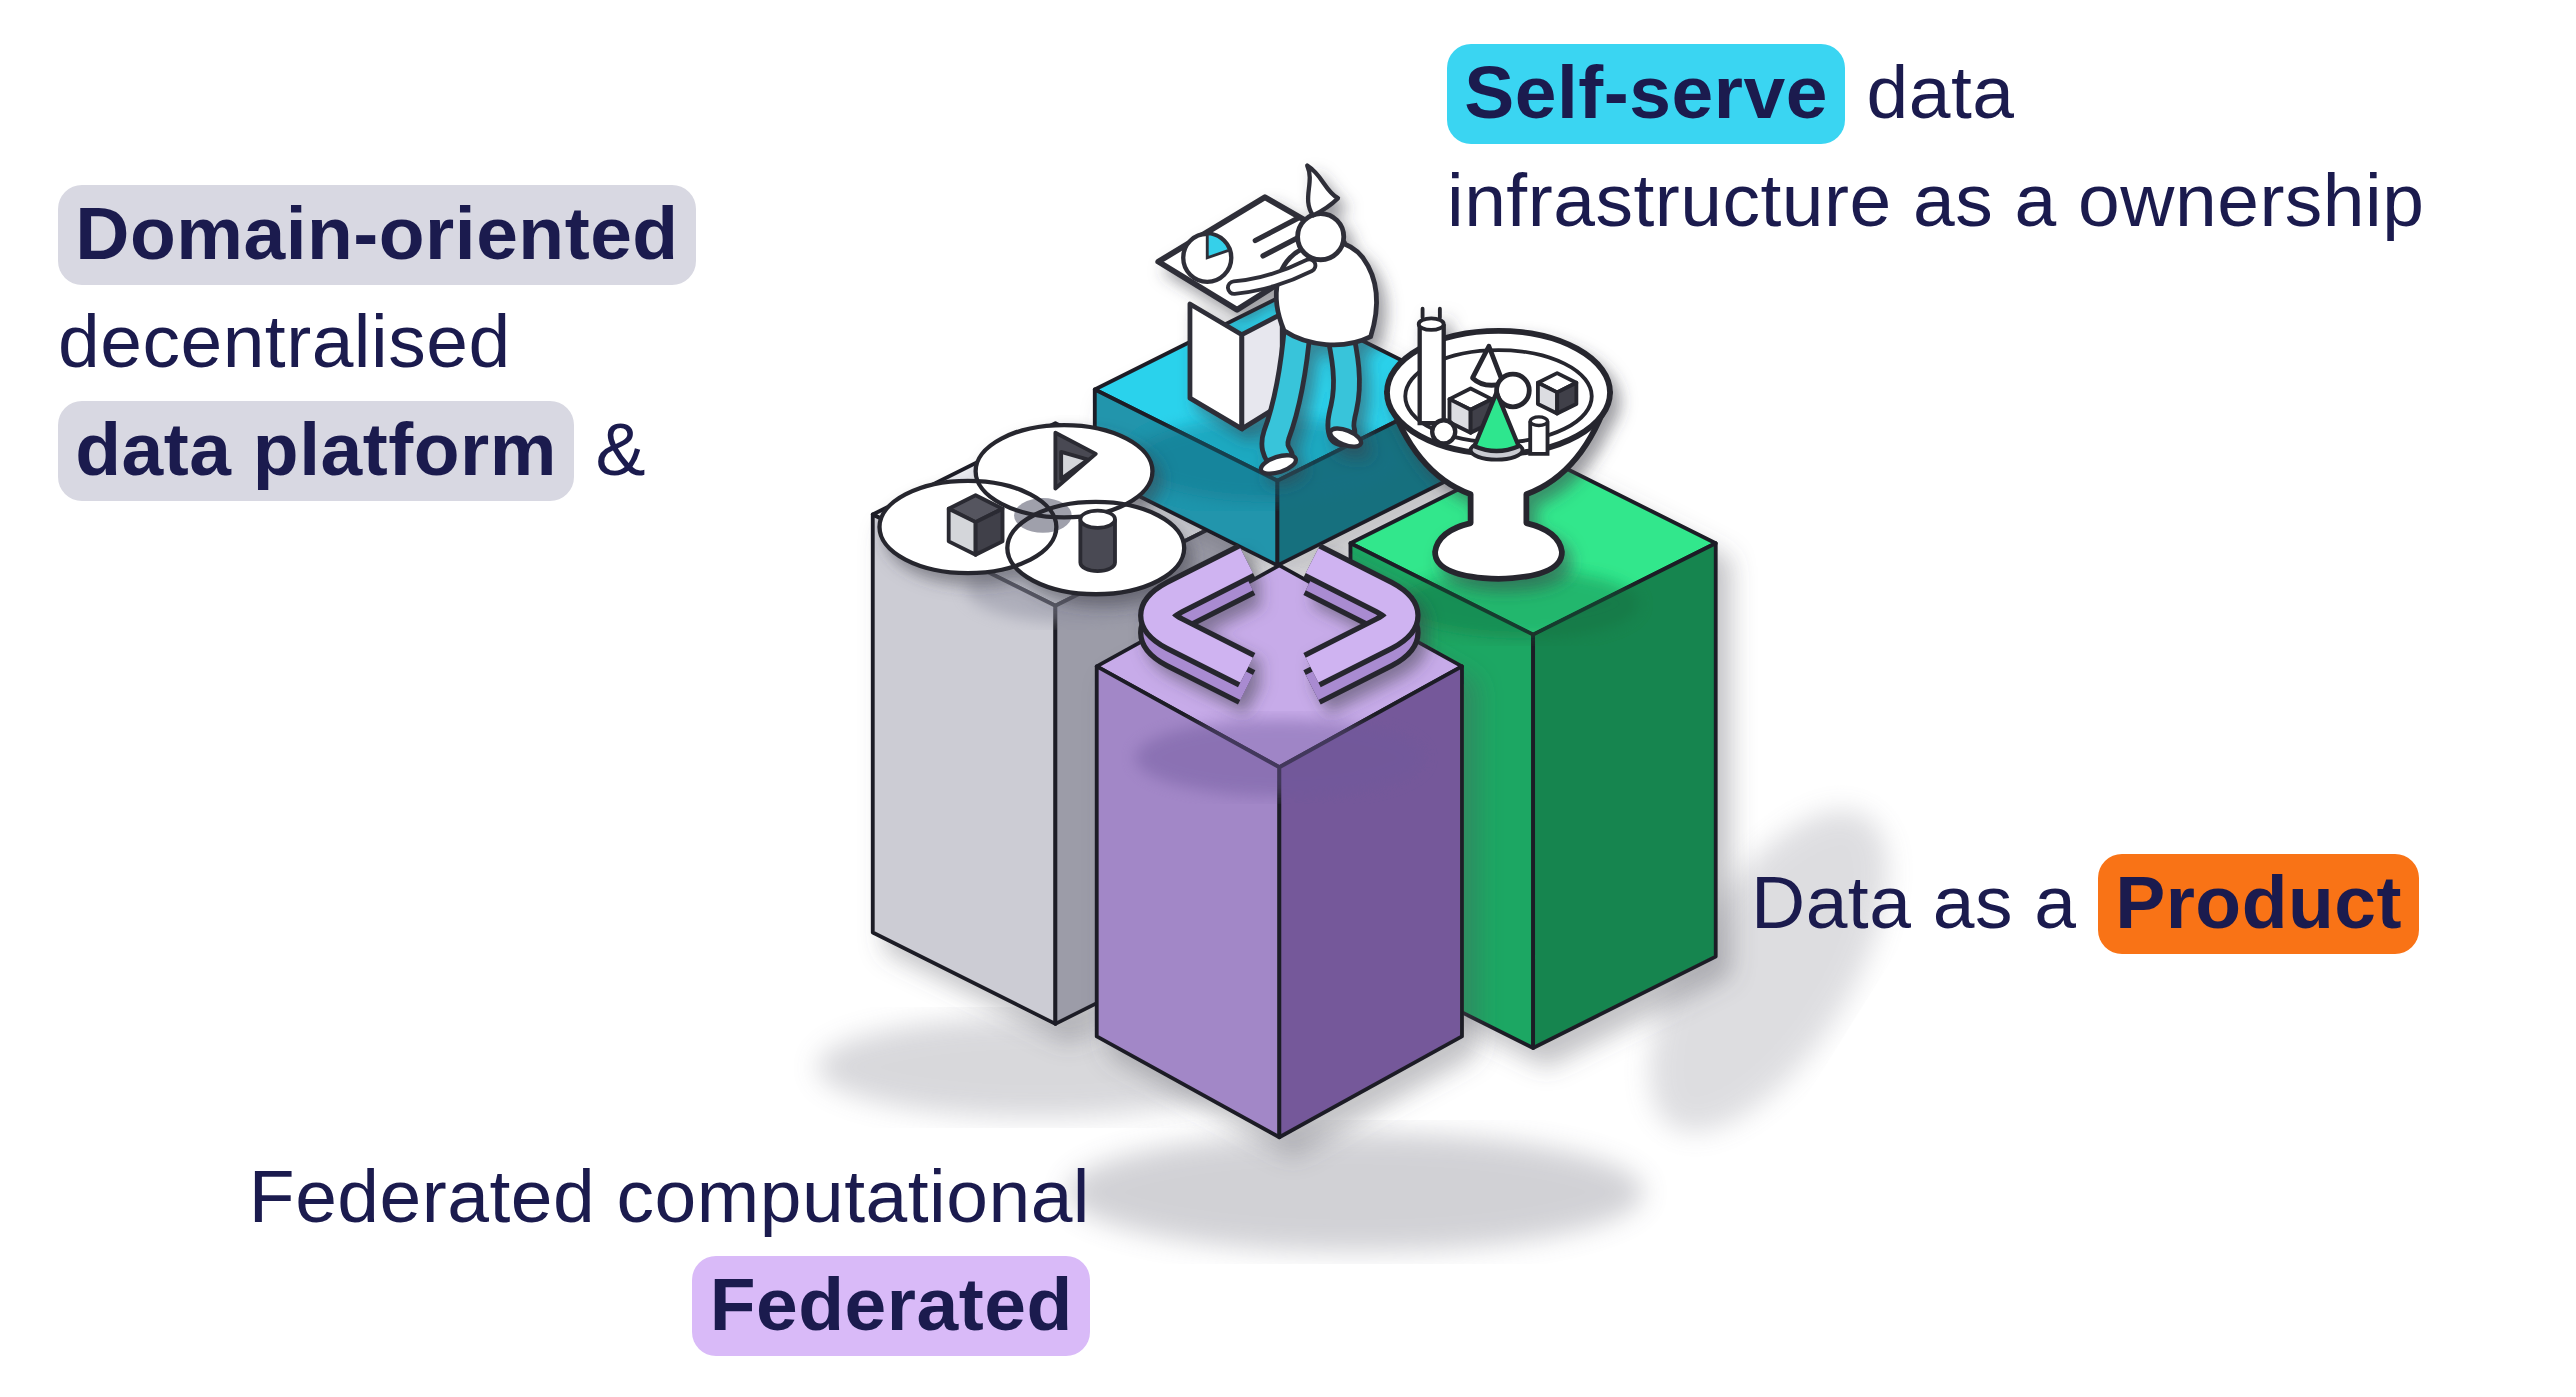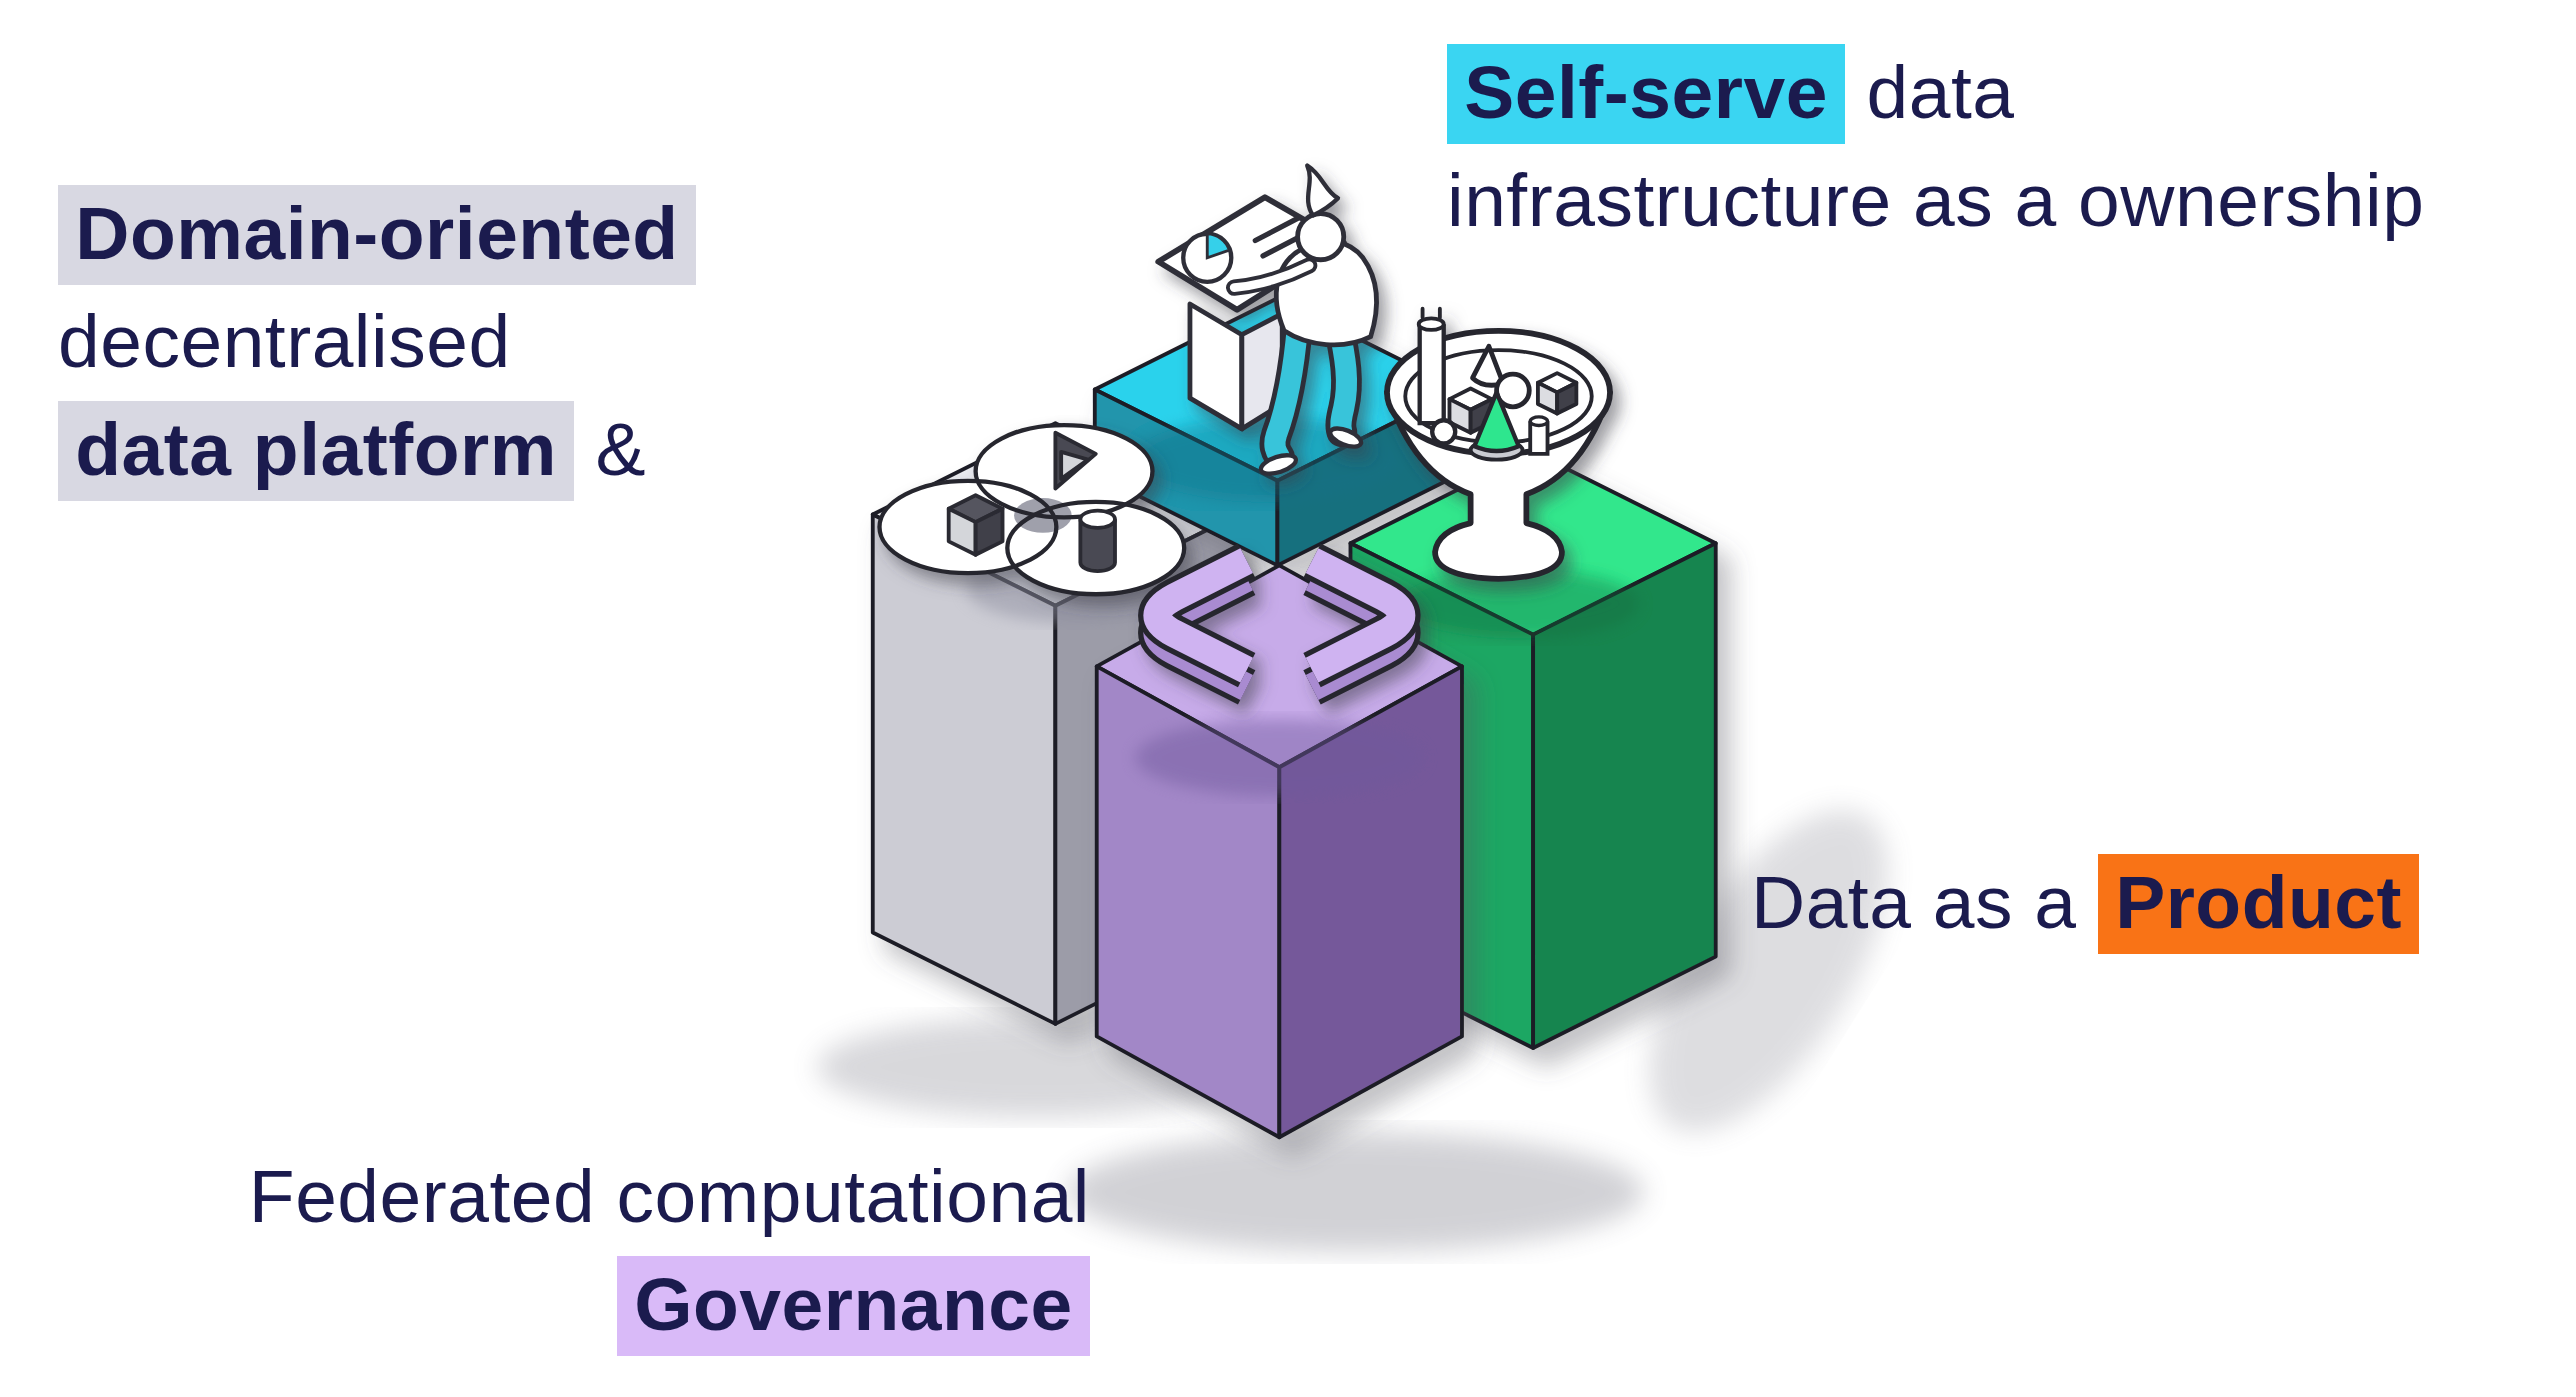--- a/index.html
+++ b/index.html
@@ -1,20 +1,20 @@
 <!DOCTYPE html>
 <html><head>
 <meta charset="utf-8">
 <style>
   html,body{margin:0;padding:0;background:#ffffff;}
   .stage{position:relative;width:2576px;height:1398px;overflow:hidden;background:#ffffff;
          font-family:"Liberation Sans", sans-serif;}
   .illustration{position:absolute;left:0;top:0;}
   .label{position:absolute;font-size:75px;line-height:108px;color:#1b1b4e;letter-spacing:0.5px;}
-  .label .bold{font-weight:700;}
+  .label .bold{font-weight:700;border-radius:24px;}
   .hl{padding:5.8px 17.3px 9.6px;}
   .hl-gray{background:#d8d8e2;}
   .hl-cyan{background:#3ad5f2;}
   .hl-green{background:#f97316;}
   .hl-purple{background:#d9baf8;}
   #label-domain{left:58px;top:179px;width:761px;text-align:left;}
   #label-selfserve{left:1447px;top:38px;width:1105px;text-align:left;}
   #label-product{left:1751px;top:848px;width:798px;text-align:left;}
   #label-governance{left:88px;top:1142px;width:1002px;text-align:right;}
 </style>
@@ -172,17 +172,17 @@
     <div><span class="bold hl hl-cyan">Self-serve</span><span> data</span></div>
     <div><span>infrastructure as a ownership</span></div>
   </div>
 
   <div class="label" id="label-product">
     <div><span>Data as a </span><span class="bold hl hl-green">Product</span></div>
   </div>
 
   <div class="label" id="label-governance">
     <div><span>Federated computational</span></div>
-    <div><span class="bold hl hl-purple">Governance</span></div>
+    <div><span class="bold hl hl-purple">Federated</span></div>
   </div>
 
 </div>
 
 
 </body></html>

